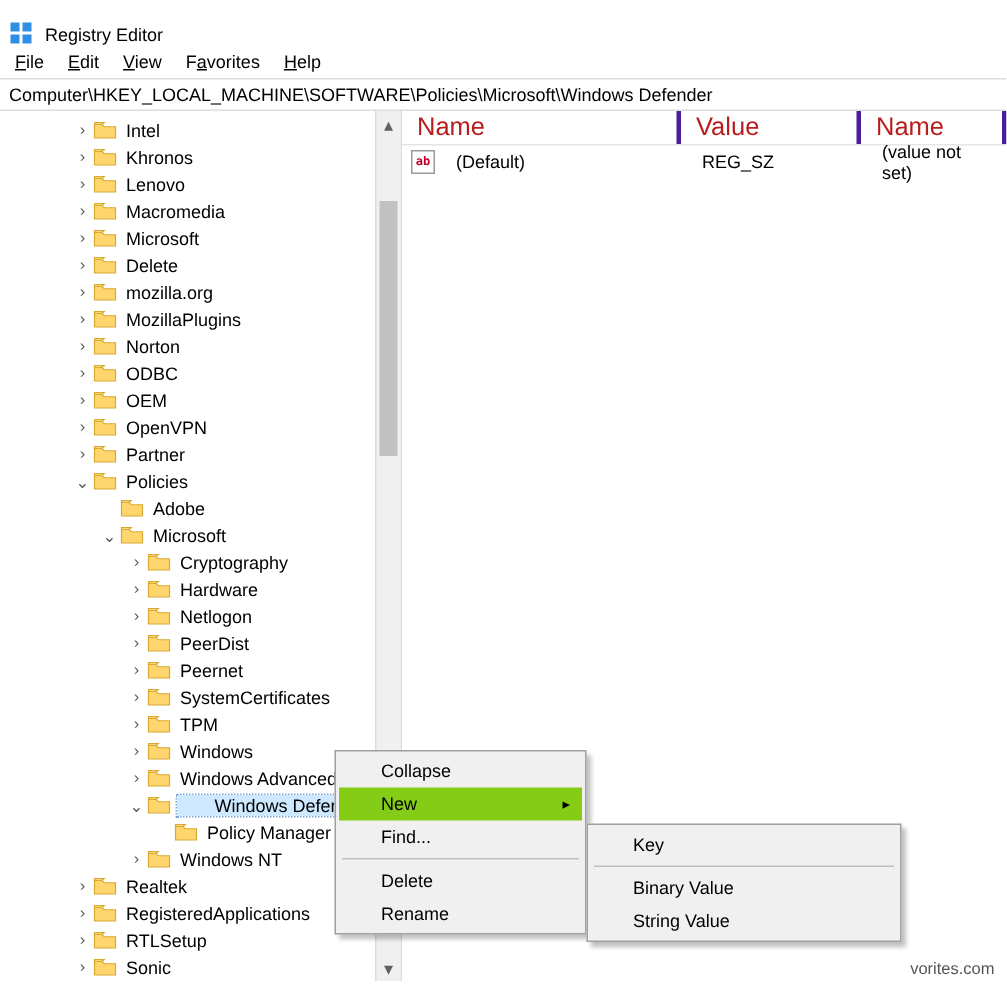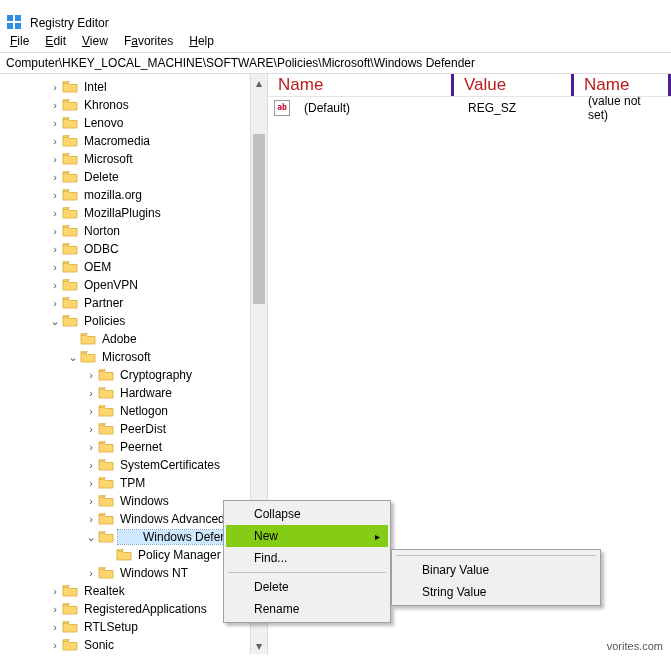--- a/index.html
+++ b/index.html
@@ -560,20 +560,21 @@
         <span>New</span>
         <span class="arrow">▸</span>
       </div>
       <div class="cm-row">Find...</div>
       <div class="cm-sep"></div>
       <div class="cm-row">Delete</div>
       <div class="cm-row">Rename</div>
     </div>
 
     <div class="context-menu" style="left:123px; top:475px; width:210px;">
+      <div class="cm-row">Key</div>
       <div class="cm-sep"></div>
       <div class="cm-row">Binary Value</div>
       <div class="cm-row">String Value</div>
     </div>
   </div>
 </div>
 
 <div class="footer">vorites.com</div>
 
 </body></html>

